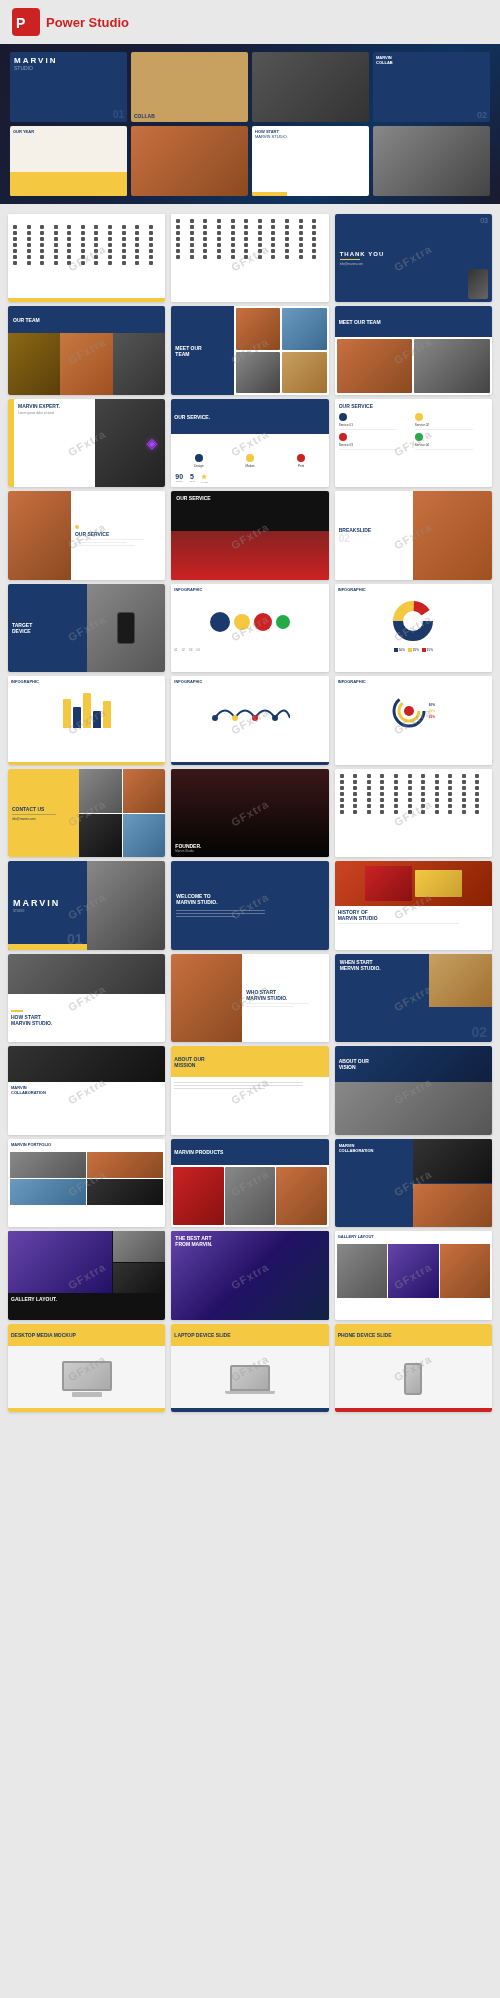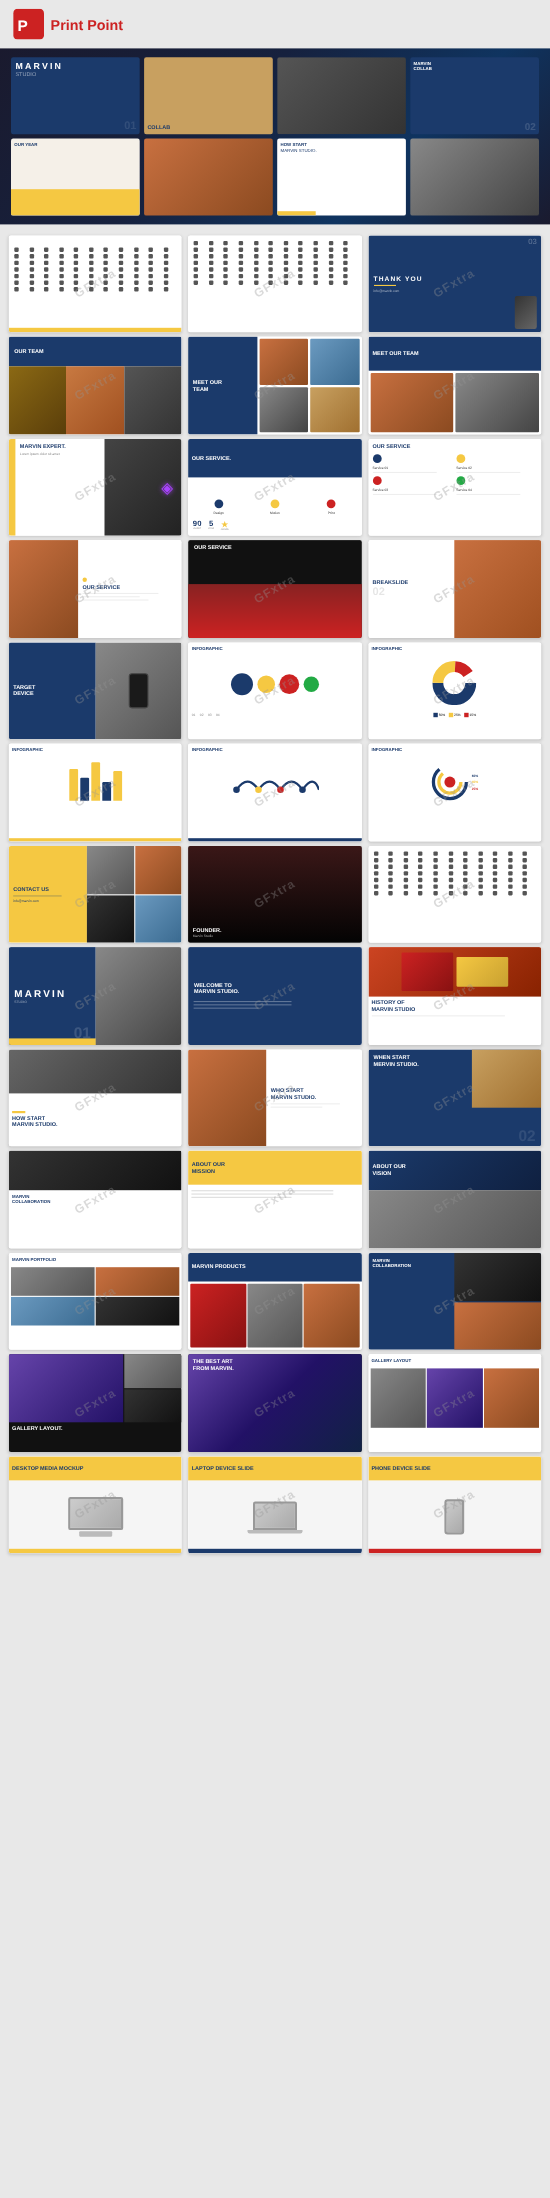--- a/index.html
+++ b/index.html
@@ -880,21 +880,21 @@
     }
   </style>
 </head>
 <body>
 
 <div class="header">
   <svg class="header-icon" viewBox="0 0 28 28" fill="none">
     <rect width="28" height="28" rx="4" fill="#cc2222"></rect>
     <text x="4" y="20" font-size="14" fill="white" font-weight="bold">P</text>
   </svg>
-  <span class="header-title">Print Point</span>
+  <span class="header-title">Power Studio</span>
 </div>
 
 <div class="hero">
   <div class="hero-slide-grid">
 
     <div class="hero-slide hs1">
       <div style="padding:4px;">
         <div class="hero-marvin" style="font-size:8px; color:white; font-weight:bold; letter-spacing:2px;">MARVIN</div>
         <div style="font-size:5px; color:rgba(255,255,255,0.5);">STUDIO</div>
         <div style="font-size:10px; color:rgba(255,255,255,0.1); font-weight:bold; position:absolute; bottom:2px; right:3px;">01</div>

